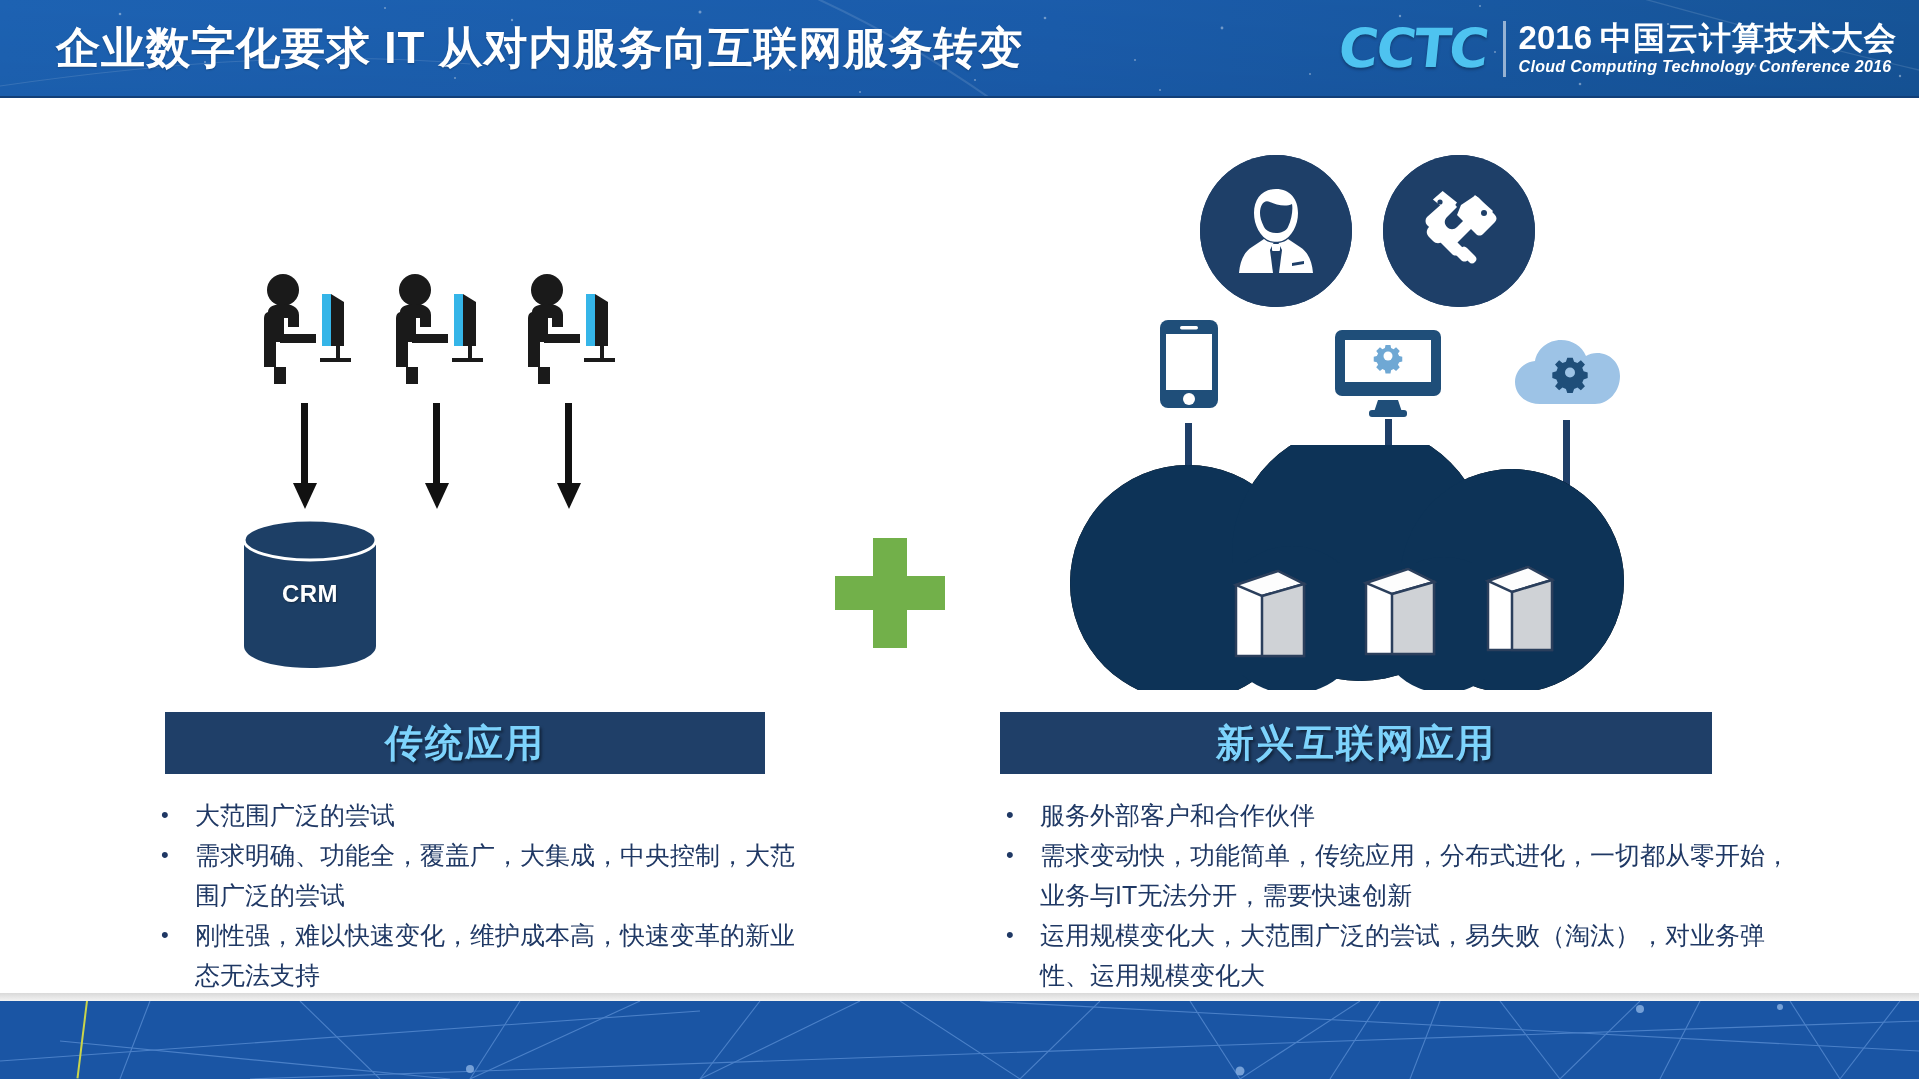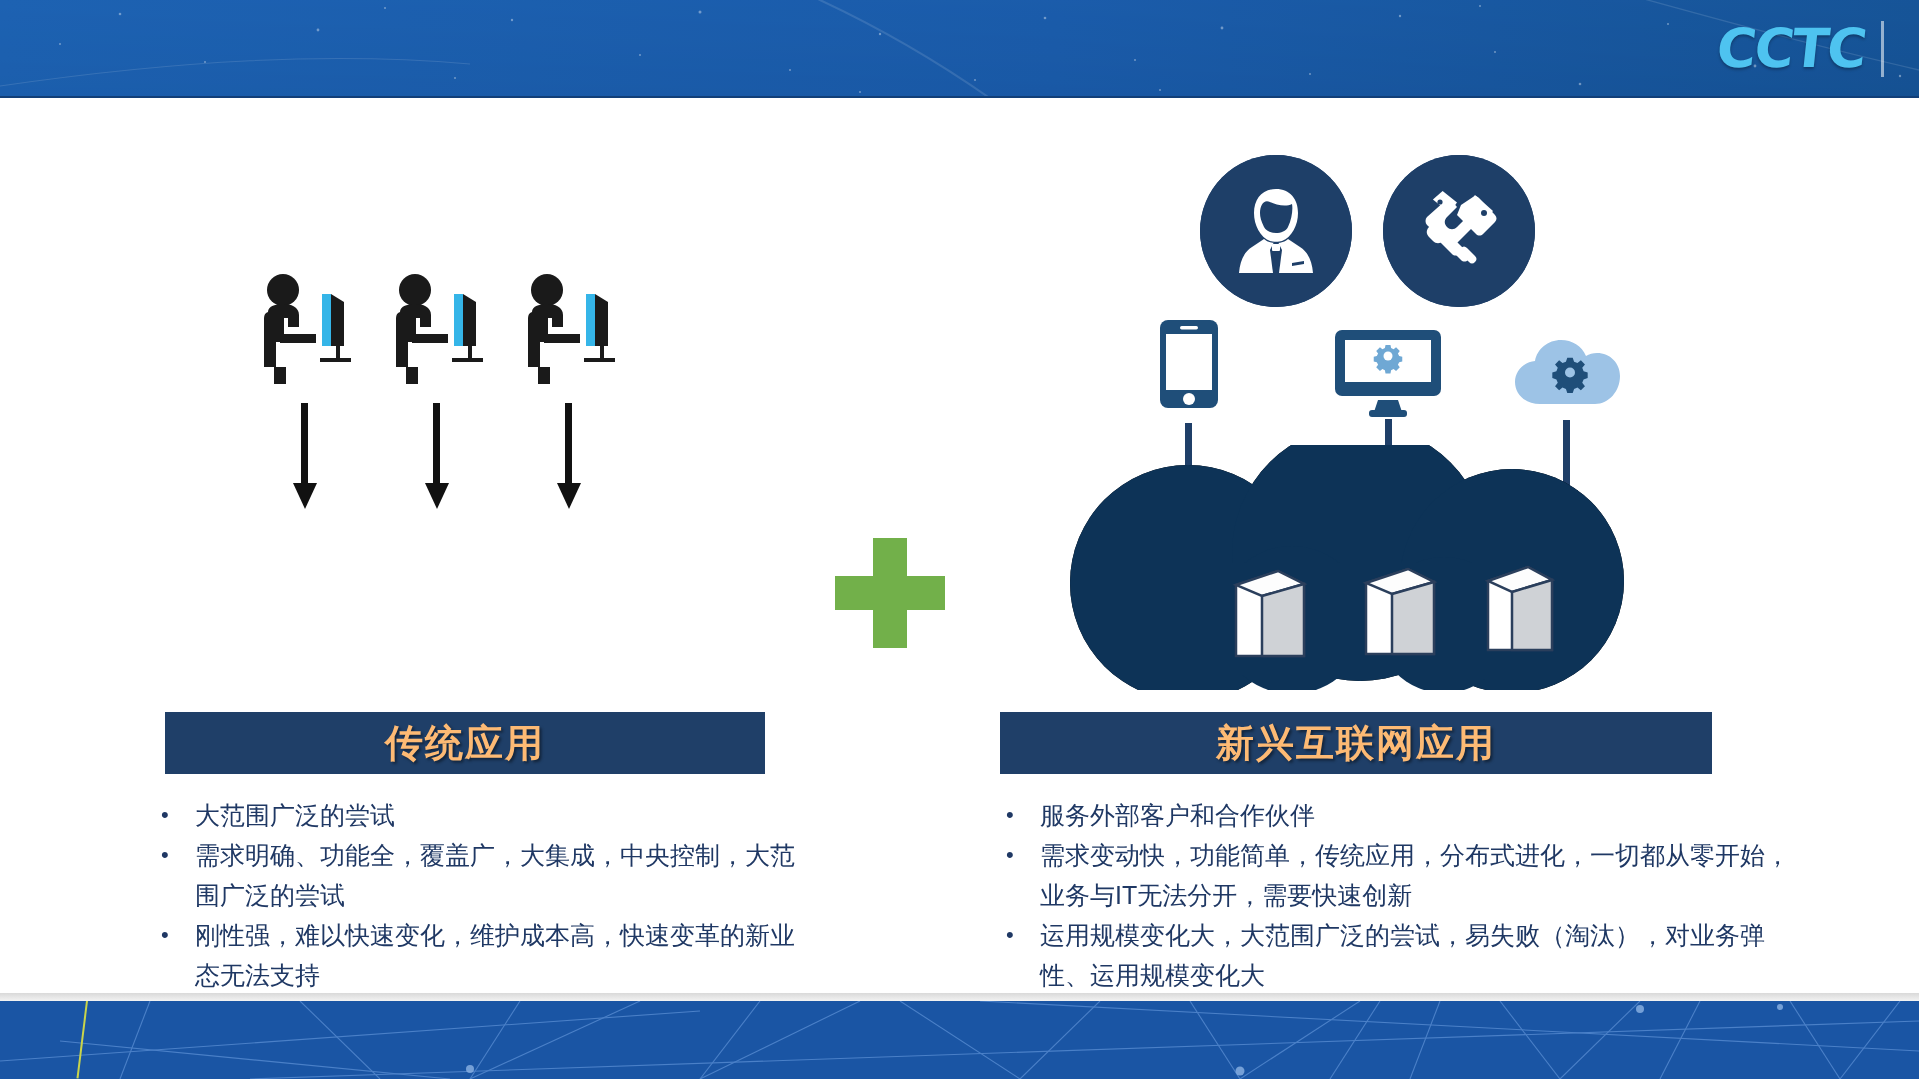--- a/index.html
+++ b/index.html
@@ -34,21 +34,21 @@
     background:linear-gradient(180deg,#1a59a8 0%,#1a54a2 100%);overflow:hidden;}
   .footer-top{position:absolute;left:0;top:0;width:1919px;height:8px;
     background:linear-gradient(180deg,#d9d9d9,#f3f3f3);}
   .footer-net{position:absolute;left:0;top:8px;width:1919px;height:78px;}
   .footer-yellow{position:absolute;left:86px;top:8px;width:2px;height:78px;
     background:#c9d44a;transform:rotate(7deg);transform-origin:top center;}
   .cyl-label{position:absolute;left:0;width:100%;text-align:center;color:#fff;
     font-size:24px;font-weight:bold;letter-spacing:.5px;text-shadow:1px 1px 2px rgba(0,0,0,.35);}
 
   .banner{position:absolute;background:#1f3f68;display:flex;align-items:center;justify-content:center;}
-  .banner span{color:#fdba74;font-size:38px;font-weight:bold;letter-spacing:2px;
+  .banner span{color:#7dd3fc;font-size:38px;font-weight:bold;letter-spacing:2px;
     text-shadow:2px 2px 3px rgba(0,0,0,.45);}
 
   .bullets{position:absolute;color:#1f3864;font-size:25px;line-height:40px;}
   .bullet{display:flex;margin-bottom:0px;}
   .bullet .dot{flex:0 0 auto;width:34px;text-align:left;font-size:22px;line-height:40px;padding-left:6px;}
   .bullet .txt{flex:1 1 auto;}
 
   
   .circ{position:absolute;border-radius:50%;background:#1e3f68;}
 </style>
@@ -94,24 +94,32 @@
           <circle cx="1160" cy="90" r="1"></circle>
         <circle cx="1480" cy="6" r="1"></circle>
           <circle cx="860" cy="92" r="1"></circle>
       </g>
       <g stroke="#ffffff" fill="none" opacity="0.16">
         <path d="M560,-90 C760,-40 900,30 1020,120" stroke-width="2"></path>
         <path d="M1200,-120 C1450,-60 1700,20 1919,70" stroke-width="1.3"></path>
         <path d="M0,86 C180,60 330,52 470,64" stroke-width="1.1"></path>
       </g>
     </svg>
+    <div class="hdr-title">企业数字化要求 IT 从对内服务向互联网服务转变</div>
 
     <div class="logo">
       <div class="logo-cctc">CCTC</div>
       <div class="logo-div"></div>
+      <div class="logo-right">
+        <div class="logo-line1">
+          <span class="logo-year">2016</span>
+          <span class="logo-cn">中国云计算技术大会</span>
+        </div>
+        <div class="logo-line2">Cloud Computing Technology Conference 2016</div>
+      </div>
     </div>
     <div class="hdr-bottomline"></div>
   </div>
 
   <div>
 
     <svg style="position:absolute;left:258px;top:272px;width:108px;height:112px;" viewBox="0 0 108 112">
       <circle cx="25" cy="18" r="16" fill="#1a1a1a"></circle>
       <path d="M10,40 C10,34 18,32 25,32 C33,32 41,35 41,43 L41,55 L30,55 L30,46 L26,46 L26,62 L47,62 L47,70 L18,70 L18,95 L6,95 L6,48 C6,43 7,41 10,40 Z" fill="#1a1a1a"></path>
       <rect x="16" y="95" width="12" height="18" fill="#1a1a1a"></rect>
@@ -148,20 +156,27 @@
   </svg>
   <svg style="position:absolute;left:422px;top:403px;width:30px;height:108px;" viewBox="0 0 30 108">
     <rect x="11" y="0" width="7" height="82" fill="#111"></rect>
     <path d="M3,80 L27,80 L15,106 Z" fill="#111"></path>
   </svg>
   <svg style="position:absolute;left:554px;top:403px;width:30px;height:108px;" viewBox="0 0 30 108">
     <rect x="11" y="0" width="7" height="82" fill="#111"></rect>
     <path d="M3,80 L27,80 L15,106 Z" fill="#111"></path>
   </svg>
 
+  <div style="position:absolute;left:240px;top:518px;width:140px;height:150px;">
+    <svg viewBox="0 0 140 150" style="width:140px;height:150px;">
+      <path d="M4,22 L4,128 C4,141 34,150 70,150 C106,150 136,141 136,128 L136,22 Z" fill="#1d3f66"></path>
+      <ellipse cx="70" cy="22" rx="66" ry="20" fill="#1d3f66" stroke="#ffffff" stroke-width="3"></ellipse>
+    </svg>
+    <div class="cyl-label" style="top:62px;">CRM</div>
+  </div>
 
   <div class="banner" style="left:165px;top:712px;width:600px;height:62px;">
     <span>传统应用</span>
   </div>
 
   <div class="bullets" style="left:155px;top:795px;width:640px;">
     <div class="bullet">
       <div class="dot">•</div>
       <div class="txt">大范围广泛的尝试</div>
     </div>

